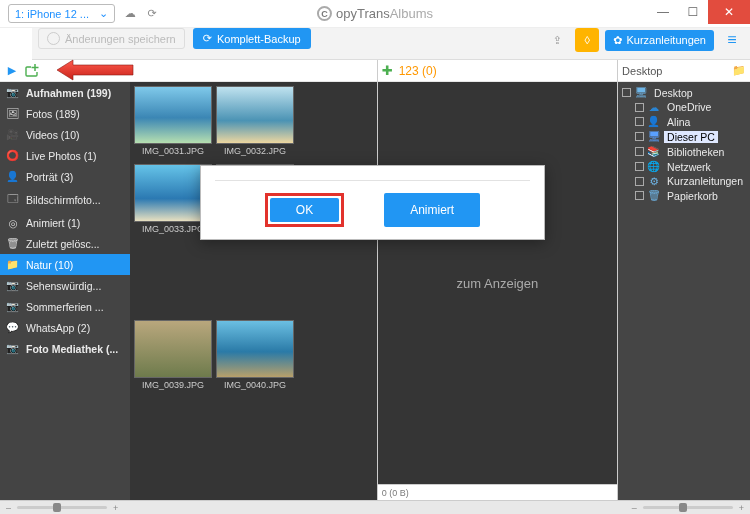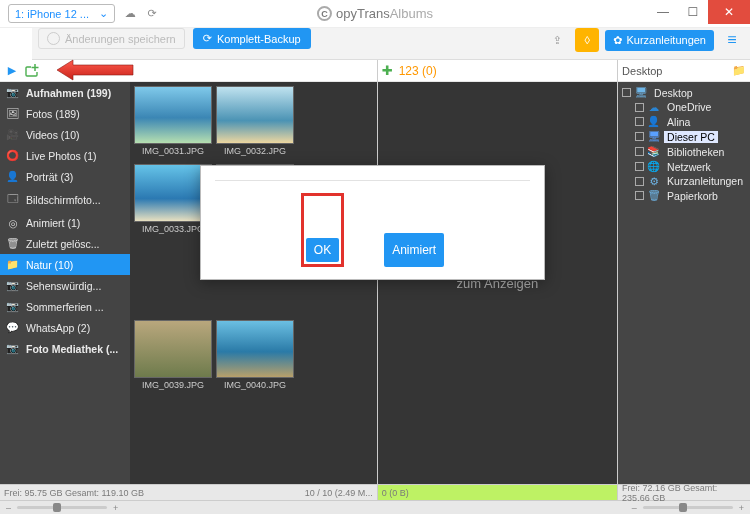--- a/index.html
+++ b/index.html
@@ -43,41 +43,41 @@
 .sb-item.bold{font-weight:600;}
 .thumbs{flex:1;background:#353535;display:flex;flex-wrap:wrap;align-content:flex-start;padding:4px;gap:4px;overflow:hidden;}
 .thumb{width:78px;}
 .thumb .timg{width:78px;height:58px;background:linear-gradient(180deg,#5bbce4 0%,#3d8ec2 50%,#2d6a3f 100%);border:1px solid #666;}
 .thumb .tlbl{color:#ccc;font-size:9px;text-align:center;padding:2px 0 4px;white-space:nowrap;}
 .left-foot{height:16px;background:#e8e8e8;display:flex;align-items:center;font-size:9px;color:#7a7a7a;padding:0 4px;border-top:1px solid #ccc;justify-content:space-between;}
 .mid-bar{height:22px;display:flex;align-items:center;padding:0 4px;background:#fff;border-bottom:1px solid #e6e6e6;gap:6px;position:relative;}
 .mid-bar .plus{color:#4caf50;font-size:13px;}
 .mid-bar .count{color:#ff9800;font-size:12px;}
 .mid-body{flex:1;color:#aaa;display:flex;align-items:center;justify-content:center;font-size:13px;}
-.mid-foot{height:16px;background:#bef264;color:#7a7a7a;font-size:9px;display:flex;align-items:center;padding:0 4px;border-top:1px solid #ccc;}
+.mid-foot{height:16px;background:#ffffff;color:#7a7a7a;font-size:9px;display:flex;align-items:center;padding:0 4px;border-top:1px solid #ccc;}
 .exp-bar{height:22px;background:#fff;border-bottom:1px solid #e6e6e6;display:flex;align-items:center;padding:0 4px;justify-content:space-between;font-size:11px;color:#555;}
 .exp-bar .ex-ico{color:#f5a623;}
 .tree{flex:1;background:#454545;color:#eaeaea;font-size:10.5px;padding:3px 2px;}
 .tn{display:flex;align-items:center;gap:3px;padding:1px 2px;white-space:nowrap;}
 .tn .sq{width:9px;height:9px;border:1px solid #aaa;display:inline-block;}
 .tn .fi{width:14px;text-align:center;}
 .tn .lbl{padding:0 3px;}
 .tn.sel .lbl{background:#dfe8ff;color:#000;}
 .ind1{padding-left:15px;}
 .right-foot{height:16px;background:#e8e8e8;font-size:9px;color:#7a7a7a;display:flex;align-items:center;padding:0 4px;border-top:1px solid #ccc;}
 .global-foot{height:14px;background:#e8e8e8;border-top:1px solid #ccc;display:flex;align-items:center;font-size:9px;color:#888;padding:0 6px;gap:6px;}
 .zoom-track{flex:0 0 90px;height:3px;background:#ccc;position:relative;border-radius:2px;}
 .zoom-handle{position:absolute;left:40%;top:-3px;width:8px;height:9px;background:#888;border-radius:2px;}
 
 .dialog{position:absolute;left:200px;top:165px;width:345px;background:#fff;border:1px solid #bbb;box-shadow:0 3px 14px rgba(0,0,0,0.35);padding:14px 14px 12px;}
 .dialog .dtitle{font-size:14px;color:#555;line-height:1.35;margin-bottom:12px;}
 .dialog .dline{height:1px;background:#e2e2e2;margin-bottom:10px;}
 .dialog .dinput{width:100%;border:none;border-bottom:1px solid #ddd;font-size:12px;color:#666;padding:3px 2px 5px;outline:none;display:block;}
 .dialog .dbtns{display:flex;gap:40px;justify-content:center;margin-top:12px;}
-.dbtn{background:#2196f3;color:#fff;border:none;padding:5px 8px;font-size:12px;border-radius:2px;cursor:pointer;margin-top:40px;}
+.dbtn{background:#2196f3;color:#fff;border:none;padding:5px 26px;font-size:12px;border-radius:2px;cursor:pointer;}
 .ok-wrap{border:3px solid #e2322c;padding:2px;display:inline-block;}
 svg{display:block;}
 </style>
 </head>
 <body>
 
 <div class="titlebar">
   <div class="device-sel">
     <span>1: iPhone 12 ...</span>
     <span class="chev">⌄</span>
@@ -218,24 +218,20 @@
           <div class="thumb">
             <div class="timg" style="background:linear-gradient(180deg,#b9a77d,#6e7b4c)"></div>
             <div class="tlbl">IMG_0039.JPG</div>
           </div>
           <div class="thumb">
             <div class="timg" style="background:linear-gradient(180deg,#6bbfe2,#2a7aa7 55%,#b8a06a)"></div>
             <div class="tlbl">IMG_0040.JPG</div>
           </div>
         </div>
     </div>
-    <div class="left-foot">
-      <span>Frei: 95.75 GB Gesamt: 119.10 GB</span>
-      <span>10 / 10 (2.49 M...</span>
-    </div>
   </div>
 
   <div class="pane-mid">
     <div class="mid-bar">
       <span class="plus">✚</span>
       <span class="count">123 (0)</span>
     </div>
     <div class="mid-body">
       <span>zum Anzeigen</span>
     </div>
@@ -284,23 +280,20 @@
           <span class="sq"></span>
           <span class="fi" style="color:#6fb6e8">⚙</span>
           <span class="lbl">Kurzanleitungen</span>
         </div>
         <div class="tn ind1">
           <span class="sq"></span>
           <span class="fi" style="color:#6fb6e8">🗑</span>
           <span class="lbl">Papierkorb</span>
         </div>
       </div>
-    <div class="right-foot">
-      <span>Frei: 72.16 GB Gesamt: 235.66 GB</span>
-    </div>
   </div>
 
 </div>
 
 <div class="global-foot">
   <span>–</span>
   <div class="zoom-track">
       <div class="zoom-handle"></div>
     </div>
   <span>+</span>

